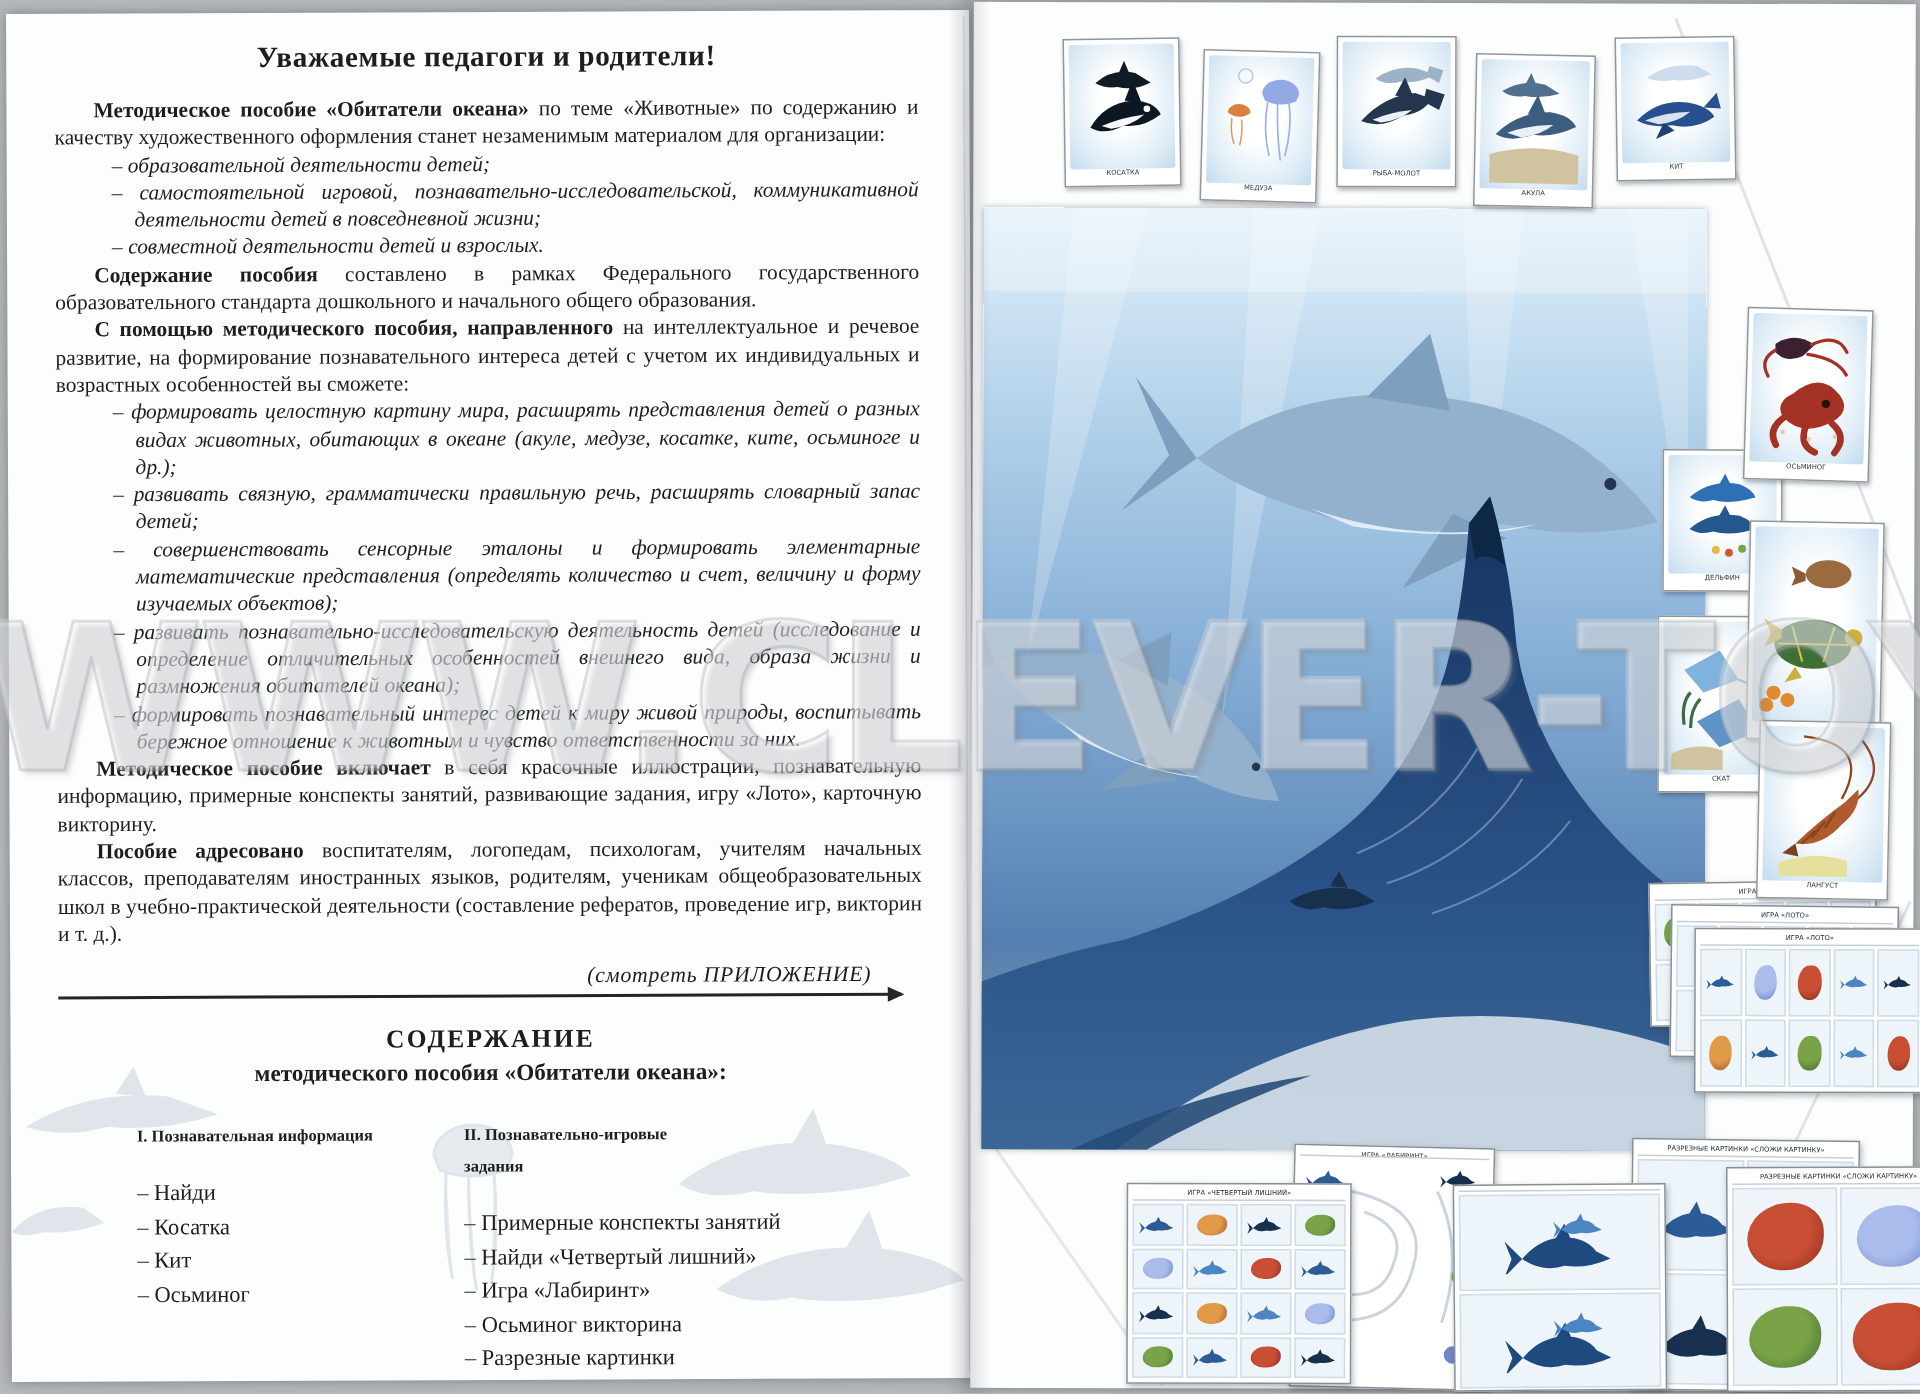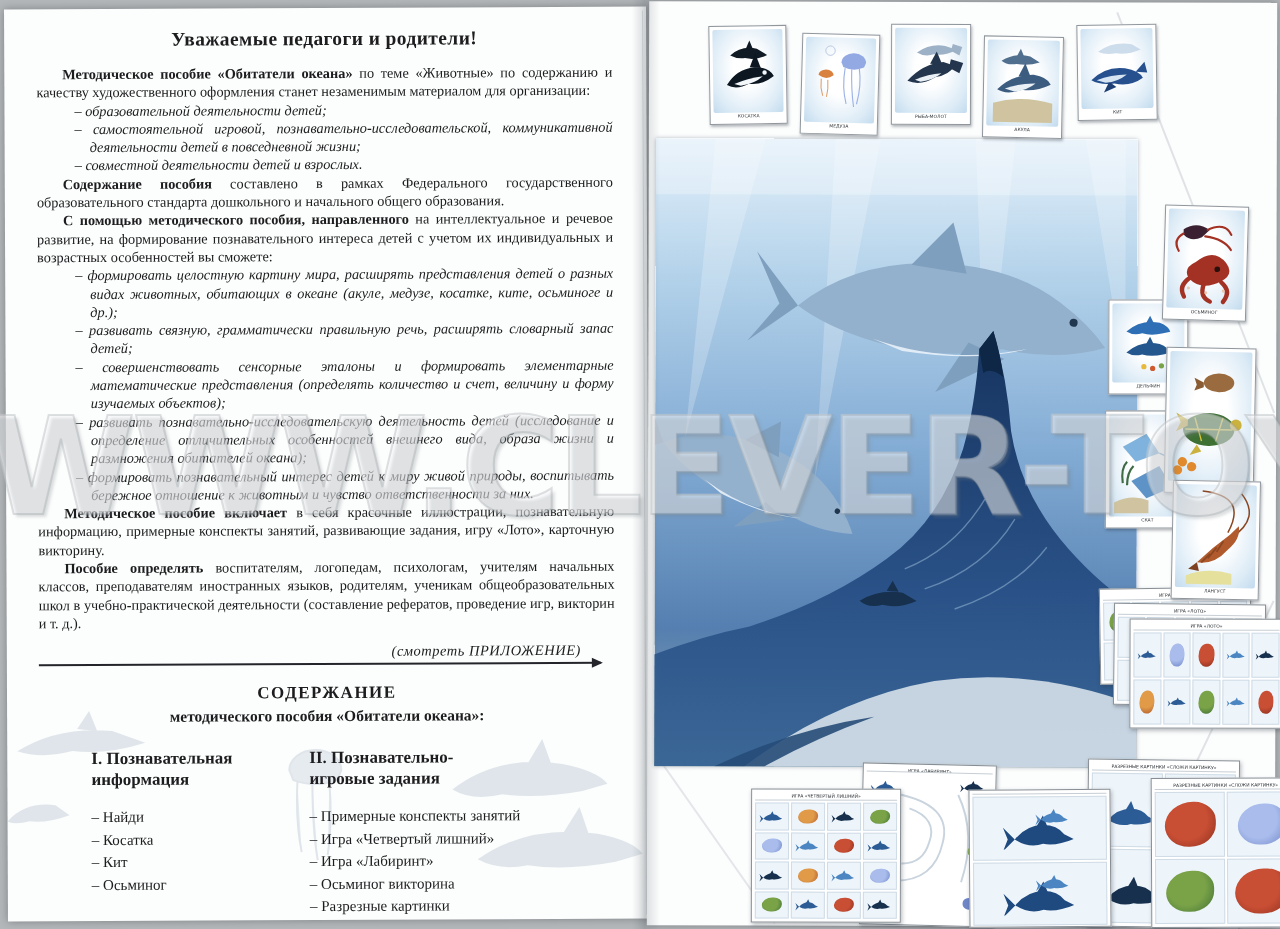--- a/index.html
+++ b/index.html
@@ -26,21 +26,21 @@
   .app-label{display:block;text-align:right;padding-right:34px;font-style:italic;font-size:14.5px;letter-spacing:.5px;}
   .arrow{position:relative;height:2px;background:#23252a;margin-top:3px;width:562px;}
   .arrow:after{content:'';position:absolute;right:-2px;top:-4px;border-left:11px solid #23252a;
                border-top:5px solid transparent;border-bottom:5px solid transparent;}
   .toc{margin-top:18px;}
   .toc-h1{font-size:17px;font-weight:bold;letter-spacing:1.5px;text-align:center;}
   .toc-h2{font-size:15.5px;font-weight:bold;text-align:center;margin-top:4px;}
   .cols{display:flex;margin-top:22px;}
   .col1{margin-left:52px;width:218px;}
   .col2{width:300px;}
-  .colh{font-size:17px;font-weight:bold;line-height:21px;width:175px;}
+  .colh{font-size:11px;font-weight:bold;line-height:21px;width:175px;}
   .plainlist{list-style:none;margin:16px 0 0 0;padding:0;font-size:15px;line-height:22.5px;}
   .plainlist li{padding-left:14px;text-indent:-14px;}
   .sketches{position:absolute;left:0;bottom:0;width:642px;height:250px;opacity:.30;}
 
   
   .watermark{position:absolute;left:-14px;top:388px;width:1320px;z-index:9;pointer-events:none;
      font-family:"DejaVu Sans","Liberation Sans",sans-serif;font-weight:bold;font-size:136px;
      letter-spacing:-4px;white-space:nowrap;color:rgba(235,237,240,.22);
      -webkit-text-stroke:2px rgba(150,155,160,.30);
      text-shadow:3px 3px 3px rgba(120,126,132,.25), -1px -1px 1px rgba(255,255,255,.4);}
@@ -120,21 +120,21 @@
       <ul class="dashlist">
         <li>– формировать целостную картину мира, расширять представления детей о разных видах животных, обитающих в океане (акуле, медузе, косатке, ките, осьминоге и др.);</li>
         <li>– развивать связную, грамматически правильную речь, расширять словарный запас детей;</li>
         <li>– совершенствовать сенсорные эталоны и формировать элементарные математические представления (определять количество и счет, величину и форму изучаемых объектов);</li>
         <li>– развивать познавательно-исследовательскую деятельность детей (исследование и определение отличительных особенностей внешнего вида, образа жизни и размножения обитателей океана);</li>
         <li>– формировать познавательный интерес детей к миру живой природы, воспитывать бережное отношение к животным и чувство ответственности за них.</li>
       </ul>
 
       <p class="para"><span class="b">Методическое пособие включает</span><span> в себя красочные иллюстрации, познавательную информацию, примерные конспекты занятий, развивающие задания, игру «Лото», карточную викторину.</span></p>
 
-      <p class="para"><span class="b">Пособие определять</span><span> воспитателям, логопедам, психологам, учителям начальных классов, преподавателям иностранных языков, родителям, ученикам общеобразовательных школ в учебно-практической деятельности (составление рефератов, проведение игр, викторин и т. д.).</span></p>
+      <p class="para"><span class="b">Пособие адресовано</span><span> воспитателям, логопедам, психологам, учителям начальных классов, преподавателям иностранных языков, родителям, ученикам общеобразовательных школ в учебно-практической деятельности (составление рефератов, проведение игр, викторин и т. д.).</span></p>
 
       <div class="appendix">
         <span class="app-label">(смотреть ПРИЛОЖЕНИЕ)</span>
         <div class="arrow"></div>
       </div>
 
       <div class="toc">
         <div class="toc-h1">СОДЕРЖАНИЕ</div>
         <div class="toc-h2">методического пособия «Обитатели океана»:</div>
         <div class="cols">
@@ -145,21 +145,21 @@
               <li>– Косатка</li>
               <li>– Кит</li>
               <li>– Осьминог</li>
 
             </ul>
           </div>
           <div class="col2">
             <div class="colh">II. Познавательно-игровые задания</div>
             <ul class="plainlist">
               <li>– Примерные конспекты занятий</li>
-              <li>– Игра «Четвертый лишний»</li>
+              <li>– Найди «Четвертый лишний»</li>
               <li>– Игра «Лабиринт»</li>
               <li>– Осьминог викторина</li>
               <li>– Разрезные картинки</li>
 
             </ul>
           </div>
         </div>
       </div>
     </div>
     <div class="edge-line"></div>

